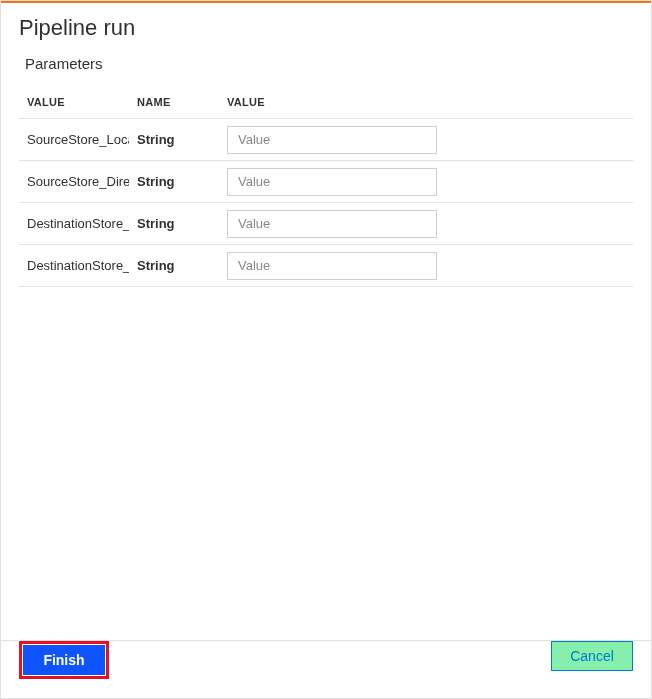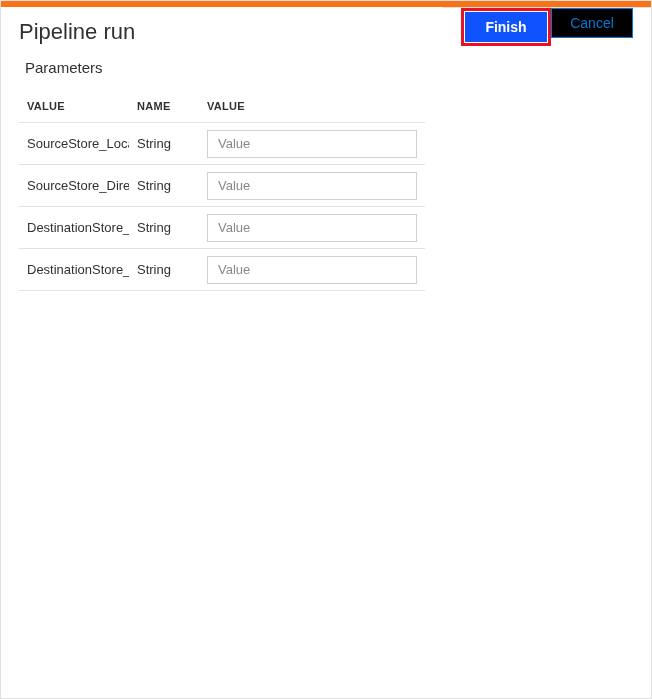--- a/index.html
+++ b/index.html
@@ -14,22 +14,22 @@
       height: 699px;
       position: relative;
       border: 1px solid #e0e0e0;
       overflow: hidden;
     }
     .panel {
       width: 100%;
       height: 100%;
       background: #fff;
       display: flex;
-      flex-direction: row;
-      border-top: 6px solid #f97316;
+      flex-direction: column;
+      border-top: 2px solid #f97316;
     }
     .content {
       flex: 1;
       padding: 12px 18px 0 18px;
       overflow: auto;
     }
     .panel-title {
       font-size: 22px;
       font-weight: 400;
       color: #323130;
@@ -68,20 +68,21 @@
       height: 42px;
     }
     .col-name {
       width: 110px;
       max-width: 110px;
       overflow: hidden;
       white-space: nowrap;
     }
     .col-type {
       width: 90px;
+      font-weight: bold;
     }
     .col-value {
       width: auto;
     }
     .value-input {
       width: 210px;
       height: 28px;
       padding: 4px 10px;
       font-size: 13px;
       font-family: inherit;
@@ -116,21 +117,21 @@
       border: 3px solid #e81123;
       padding: 1px;
       display: inline-block;
     }
     .btn-primary {
       background: #0f53ff;
       color: #fff;
       min-width: 82px;
     }
     .btn-secondary {
-      background: #000000;
+      background: #86efac;
       color: #0078d4;
       border: 1px solid #0078d4;
       min-width: 82px;
       font-weight: 400;
     }
   </style>
 </head>
 <body>
 
 <div class="panel">

